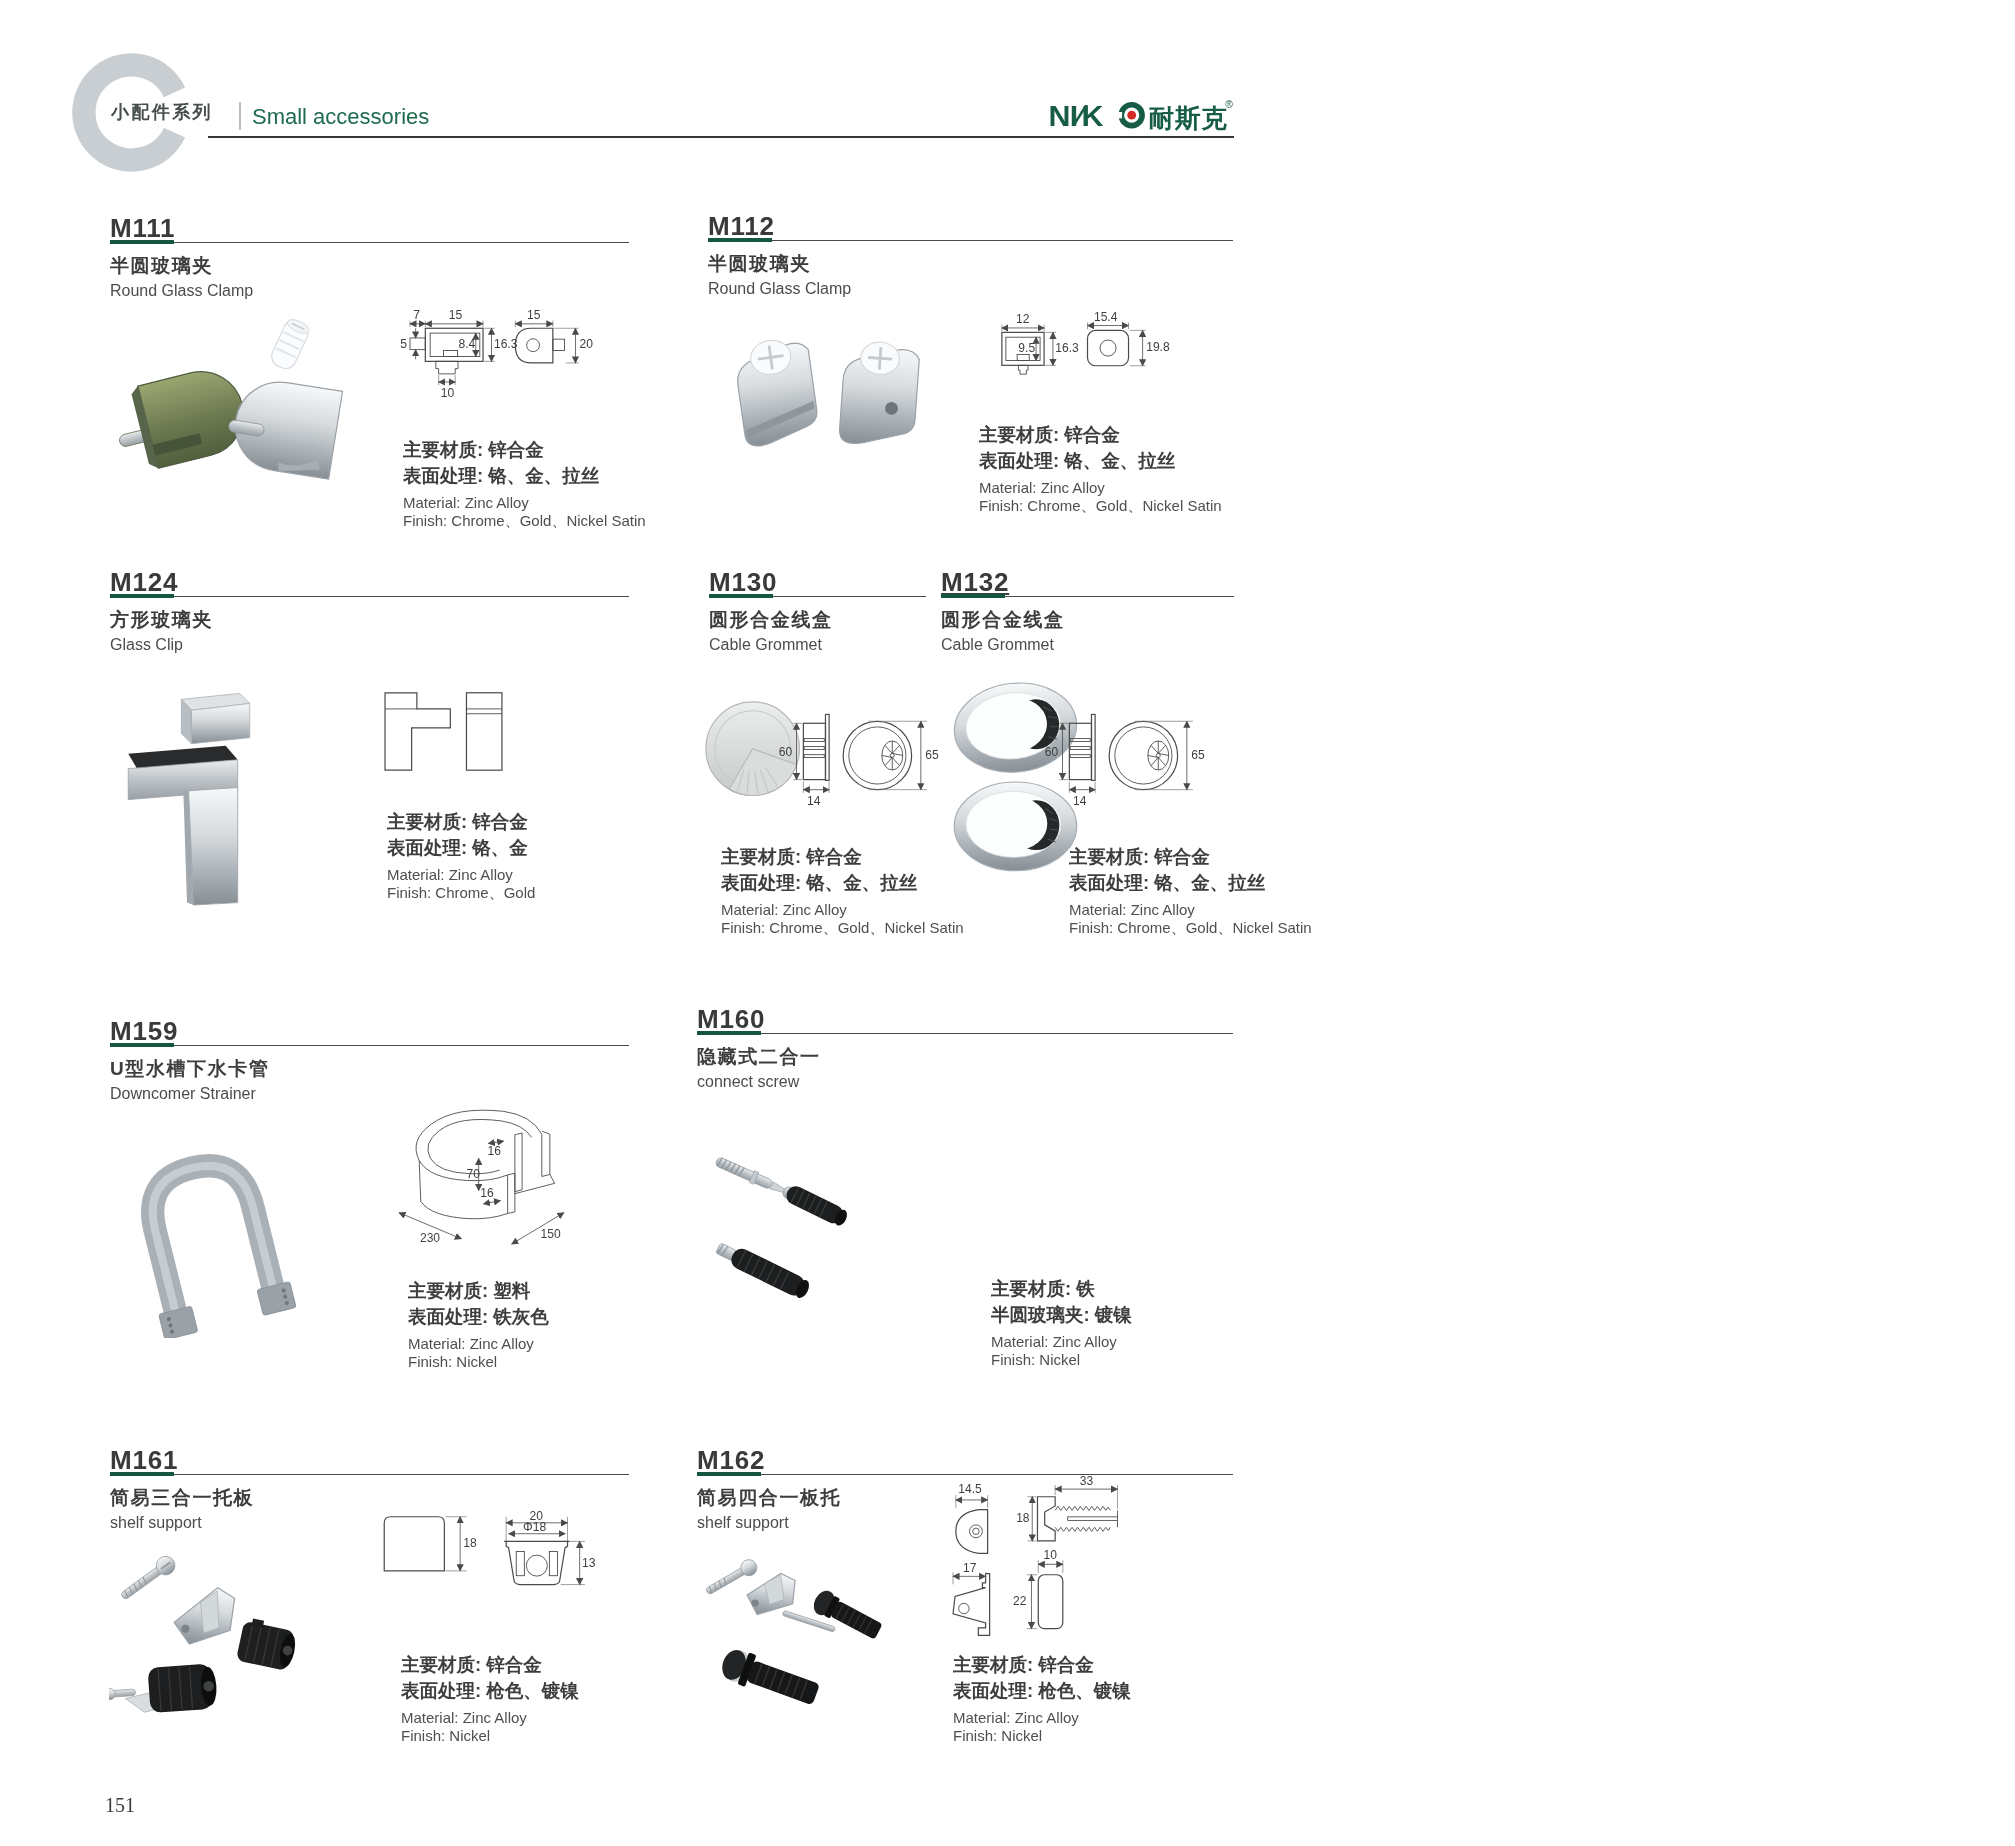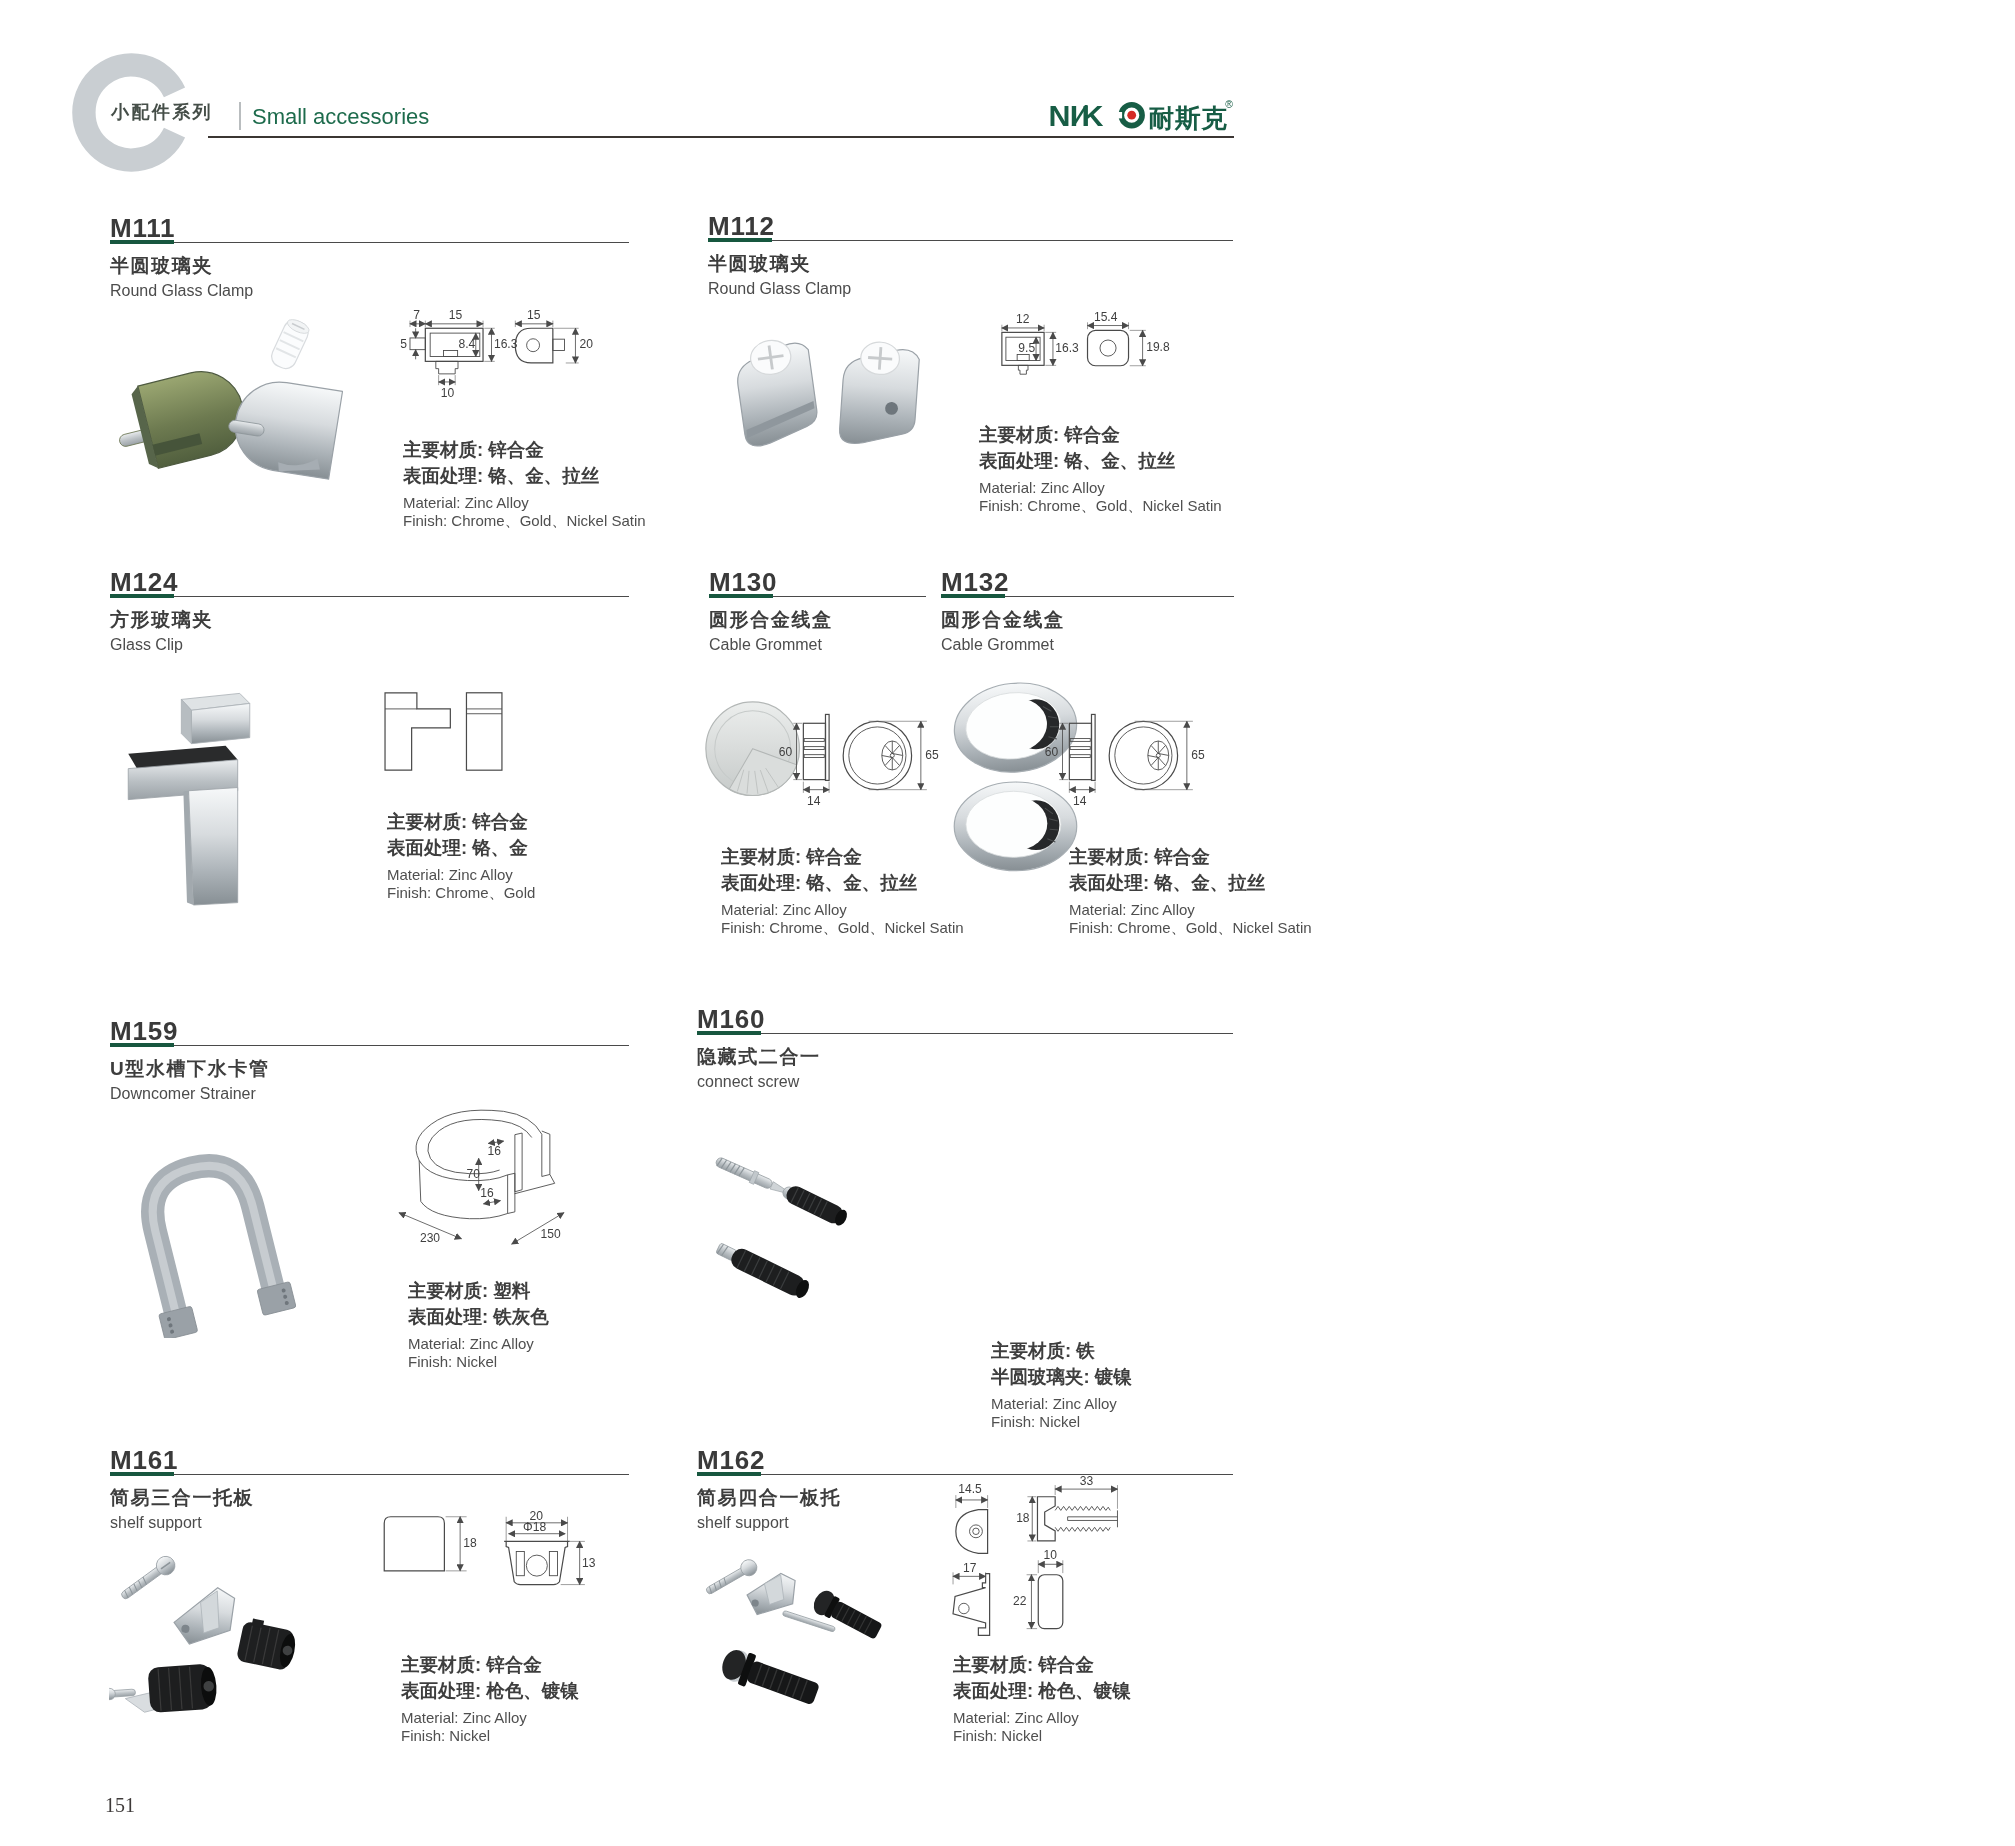--- a/index.html
+++ b/index.html
@@ -103,21 +103,21 @@
   </div>
 
   <div class="abs" style="left:709px;top:567px;">
     <div class="code">M130</div>
     <div class="bar"></div>
     <div class="thinrule" style="left:64px;width:153px;"></div>
     <div class="name-cn">圆形合金线盒</div>
     <div class="name-en">Cable Grommet</div>
   </div>
 
-  <div class="abs" style="left:941px;top:567px;">
+  <div class="abs" style="left:941px;top:567px;text-decoration:underline;">
     <div class="code">M132</div>
     <div class="bar"></div>
     <div class="thinrule" style="left:64px;width:229px;"></div>
     <div class="name-cn">圆形合金线盒</div>
     <div class="name-en">Cable Grommet</div>
   </div>
 
   <div class="abs" style="left:110px;top:1016px;">
     <div class="code">M159</div>
     <div class="bar"></div>
@@ -694,21 +694,21 @@
     <div class="en">Material: Zinc Alloy</div>
     <div class="en">Finish:  Chrome、Gold、Nickel Satin</div>
   </div>
   <div class="abs spec" style="left:408px;top:1278px;">
     <div class="cn">主要材质: 塑料</div>
     <div class="cn">表面处理: 铁灰色</div>
     <div class="gap"></div>
     <div class="en">Material: Zinc Alloy</div>
     <div class="en">Finish:  Nickel</div>
   </div>
-  <div class="abs spec" style="left:991px;top:1338px;">
+  <div class="abs spec" style="left:991px;top:1276px;">
     <div class="cn">主要材质: 铁</div>
     <div class="cn">半圆玻璃夹: 镀镍</div>
     <div class="gap"></div>
     <div class="en">Material: Zinc Alloy</div>
     <div class="en">Finish:  Nickel</div>
   </div>
   <div class="abs spec" style="left:401px;top:1652px;">
     <div class="cn">主要材质: 锌合金</div>
     <div class="cn">表面处理: 枪色、镀镍</div>
     <div class="gap"></div>

